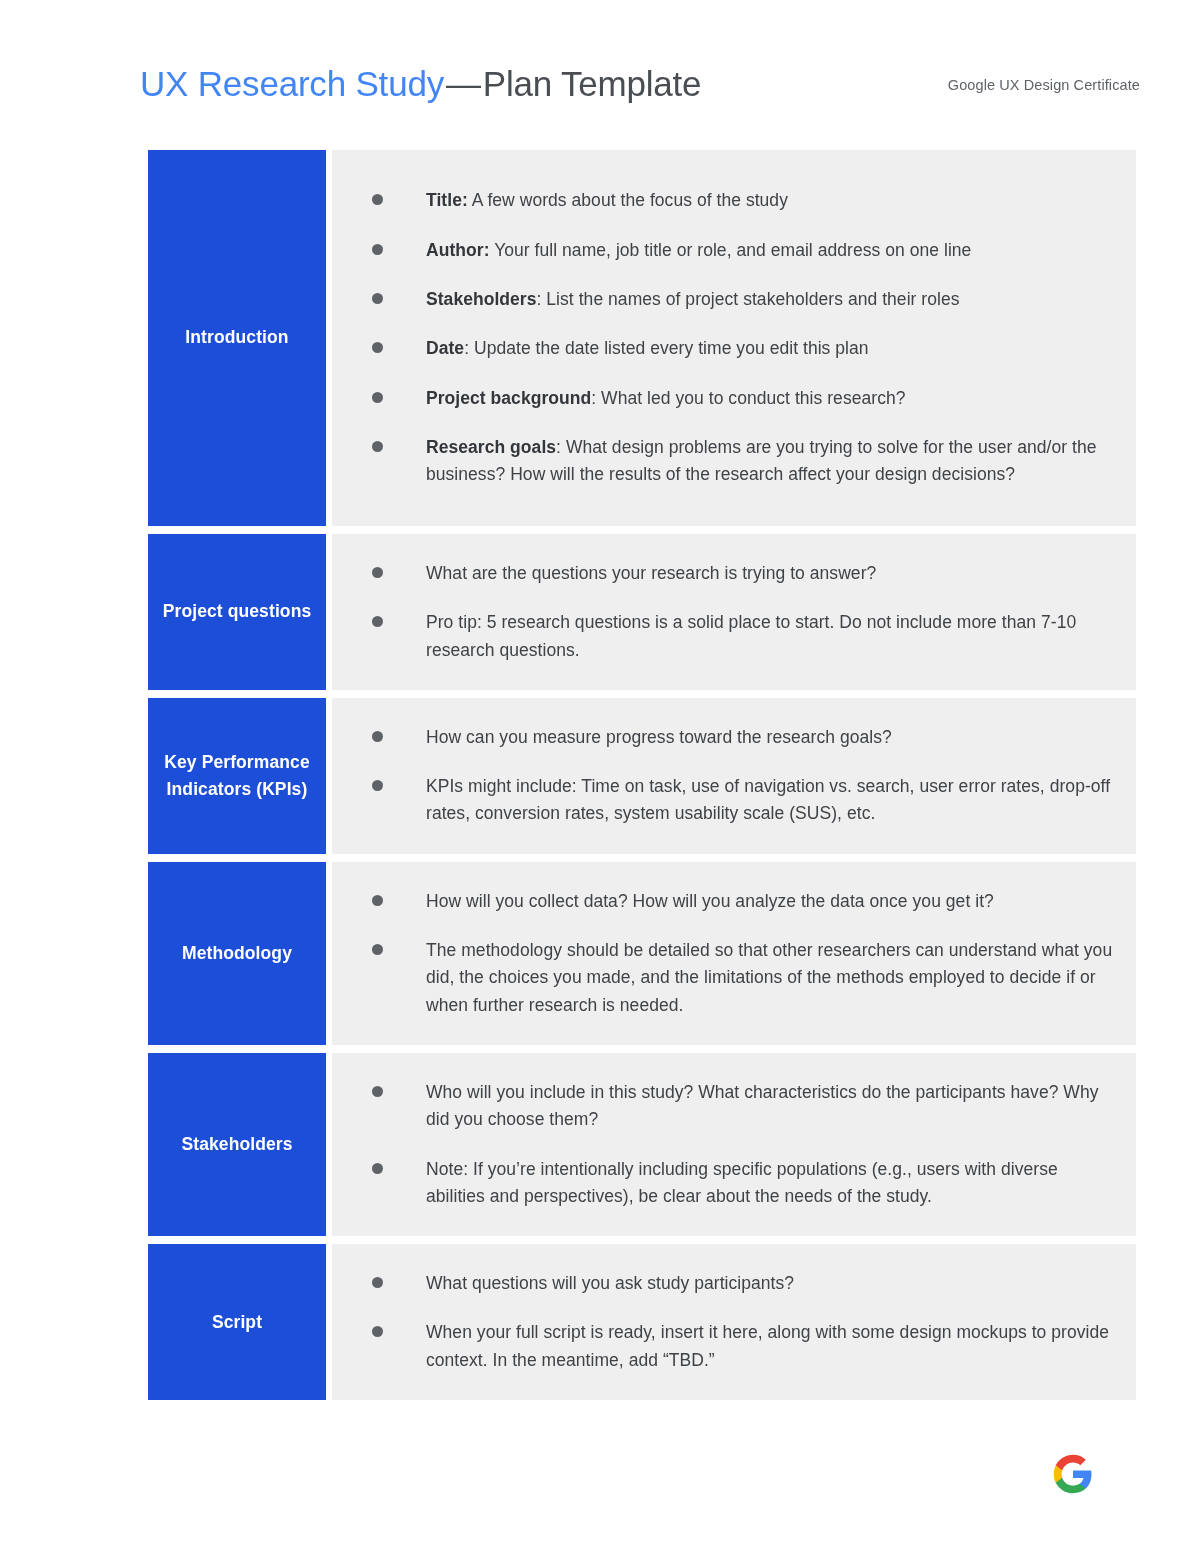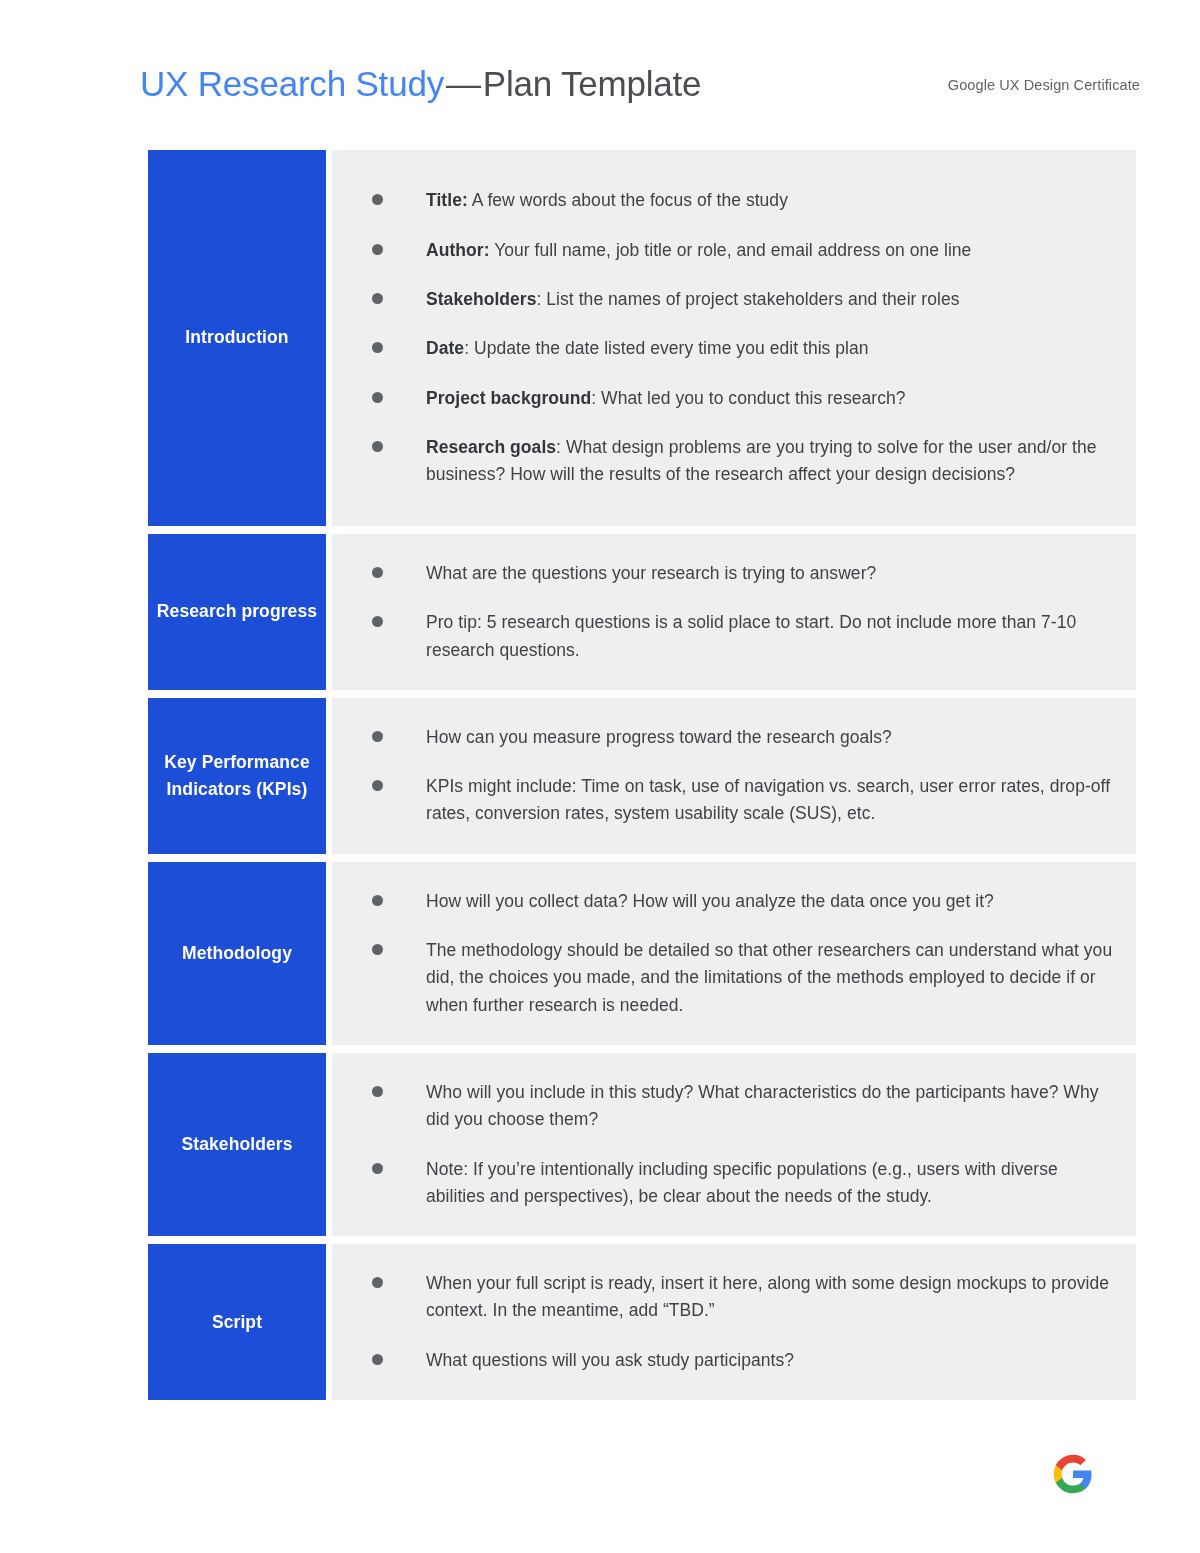--- a/index.html
+++ b/index.html
@@ -189,21 +189,21 @@
           <span class="bullet-text"><b>Project background</b><span>: What led you to conduct this research?</span></span>
         </div>
         <div class="bullet-item">
           <span class="bullet-dot"></span>
           <span class="bullet-text"><b>Research goals</b><span>: What design problems are you trying to solve for the user and/or the business? How will the results of the research affect your design decisions?</span></span>
         </div>
       </div>
     </div>
 
     <div class="row row-research">
-      <div class="row-label">Research progress</div>
+      <div class="row-label">Project questions</div>
       <div class="row-content">
         <div class="bullet-item">
           <span class="bullet-dot"></span>
           <span class="bullet-text"><b></b><span>What are the questions your research is trying to answer?</span></span>
         </div>
         <div class="bullet-item">
           <span class="bullet-dot"></span>
           <span class="bullet-text"><b></b><span>Pro tip: 5 research questions is a solid place to start. Do not include more than 7-10 research questions.</span></span>
         </div>
       </div>
@@ -249,25 +249,25 @@
           <span class="bullet-text"><b></b><span>Note: If you’re intentionally including specific populations (e.g., users with diverse abilities and perspectives), be clear about the needs of the study.</span></span>
         </div>
       </div>
     </div>
 
     <div class="row row-script">
       <div class="row-label">Script</div>
       <div class="row-content">
         <div class="bullet-item">
           <span class="bullet-dot"></span>
+          <span class="bullet-text"><b></b><span>What questions will you ask study participants?</span></span>
+        </div>
+        <div class="bullet-item">
+          <span class="bullet-dot"></span>
           <span class="bullet-text"><b></b><span>When your full script is ready, insert it here, along with some design mockups to provide context. In the meantime, add “TBD.”</span></span>
-        </div>
-        <div class="bullet-item">
-          <span class="bullet-dot"></span>
-          <span class="bullet-text"><b></b><span>What questions will you ask study participants?</span></span>
         </div>
       </div>
     </div>
 
   </div>
 
   <div class="google-logo">
     <svg viewBox="0 0 48 48" width="42" height="42" aria-hidden="true">
       <path fill="#4285F4" d="M45.12 24.5c0-1.56-.14-3.06-.4-4.5H24v8.51h11.84c-.51 2.75-2.06 5.08-4.39 6.64v5.52h7.11c4.16-3.83 6.56-9.47 6.56-16.17z"></path>
       <path fill="#34A853" d="M24 46c5.94 0 10.92-1.97 14.56-5.33l-7.11-5.52c-1.97 1.32-4.49 2.1-7.45 2.1-5.73 0-10.58-3.87-12.31-9.07H4.34v5.7C7.96 41.07 15.4 46 24 46z"></path>

